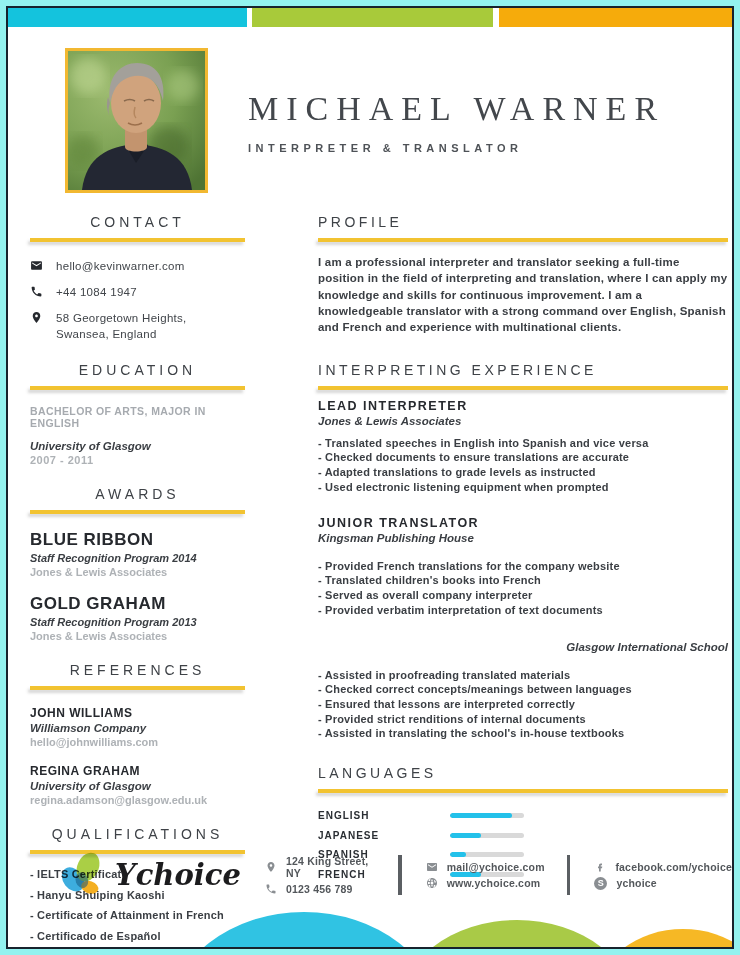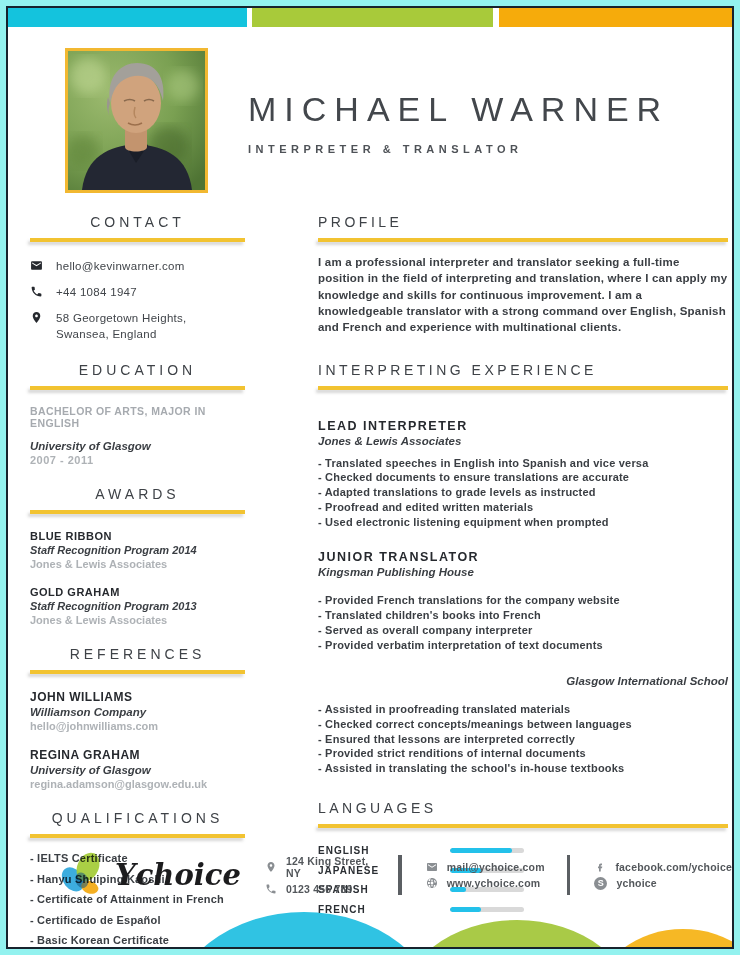--- a/index.html
+++ b/index.html
@@ -13,21 +13,21 @@
   .topbar { position:absolute; top:0; left:0; right:0; height:19px; display:flex; }
   .seg { height:19px; }
   .seg-cyan { width:239px; background:#14c3dd; margin-right:5px; }
   .seg-green { width:241px; background:#a8ca3a; margin-right:6px; }
   .seg-yellow { flex:1; background:#f6ab0b; }
 
   
   .photo-frame { position:absolute; left:57px; top:40px; width:143px; height:145px; border:3px solid #f2b831; background:#7fa058; }
   .photo-frame svg { display:block; width:100%; height:100%; }
   .name-block { position:absolute; left:240px; top:82px; }
-  .name { font-size:34px; font-weight:300; letter-spacing:8px; color:#43474c; font-family:Liberation Sans, sans-serif; }
+  .name { font-size:34px; font-weight:300; letter-spacing:8px; color:#43474c; font-family:Liberation Serif, serif; }
   .subtitle { margin-top:14px; font-size:11px; font-weight:600; letter-spacing:4.5px; color:#4e5257; }
 
   
   .left-col { position:absolute; left:22px; top:206px; width:215px; }
   .right-col { position:absolute; left:310px; top:206px; width:410px; }
 
   .lh { font-size:14px; font-weight:500; letter-spacing:4px; color:#3e4247; text-align:center; }
   .rh { font-size:14px; font-weight:500; letter-spacing:3.5px; color:#3e4247; text-align:left; }
   .rule { height:4px; background:#f2c331; margin-top:8px; box-shadow:-2px 3px 3px rgba(110,110,110,.28); }
 
@@ -35,35 +35,35 @@
   .contact-rows { margin-top:16px; }
   .crow { display:flex; gap:13px; align-items:flex-start; margin-bottom:10px; font-size:11.5px; color:#41454a; letter-spacing:.3px; line-height:1.4; }
   .crow svg { flex:0 0 auto; width:13px; height:13px; fill:#26292e; margin-top:1px; }
 
   .sect { margin-bottom:20px; }
   .deg { margin-top:15px; font-size:10.5px; font-weight:bold; letter-spacing:.4px; color:#a6aaaf; }
   .school { margin-top:11px; font-size:11.5px; font-weight:bold; font-style:italic; color:#3a3e43; }
   .years { margin-top:2px; font-size:11px; font-weight:bold; color:#aeb2b6; letter-spacing:.5px; }
 
   .award { margin-top:16px; }
-  .award-title { font-size:11px; font-weight:800; letter-spacing:.5px; color:#26292e; }
+  .award-title { font-size:17px; font-weight:800; letter-spacing:.5px; color:#26292e; }
   .award-program { margin-top:2px; font-size:11px; font-weight:bold; font-style:italic; color:#3a3e43; }
   .award-org { margin-top:2px; font-size:11px; font-weight:600; color:#aeb2b6; }
 
   .ref { margin-top:16px; }
   .ref-name { font-size:12px; font-weight:800; letter-spacing:.5px; color:#26292e; }
   .ref-org { margin-top:2px; font-size:11.5px; font-weight:bold; font-style:italic; color:#3a3e43; }
   .ref-email { margin-top:2px; font-size:11px; font-weight:600; color:#aeb2b6; }
 
   .quals { margin-top:14px; }
   .qual { font-size:11px; font-weight:600; color:#3a3e43; margin-bottom:8.5px; letter-spacing:.2px; }
 
   
   .profile-text { margin-top:12px; font-size:11.5px; font-weight:700; color:#3a3e43; line-height:1.42; letter-spacing:.2px; }
-  .job { margin-top:29px; }
+  .job { margin-top:9px; }
   .job-title { font-size:12.5px; font-weight:800; letter-spacing:1.5px; color:#26292e; }
   .job-company { margin-top:2px; font-size:11.5px; font-weight:700; font-style:italic; color:#3a3e43; }
   .bullets { margin-top:9px; }
   .bullets.gapped { margin-top:15px; }
   .bullet { font-size:11px; font-weight:600; color:#3a3e43; line-height:1.34; letter-spacing:.2px; }
 
   .langs { margin-top:13px; }
   .lang-row { display:flex; align-items:center; height:19.5px; }
   .lang-label { width:132px; font-size:10px; font-weight:800; letter-spacing:1px; color:#2a2e33; }
   .track { width:74px; height:5px; background:#d9d9d9; border-radius:3px; overflow:hidden; }
@@ -232,21 +232,20 @@
         <h2 class="rh">INTERPRETING EXPERIENCE</h2>
         <div class="rule"></div>
 
         <div class="job">
           <div class="job-title">LEAD INTERPRETER</div>
           <div class="job-company">Jones &amp; Lewis Associates</div>
           <div class="bullets">
             <div class="bullet">- Translated speeches in English into Spanish and vice versa</div>
             <div class="bullet">-  Checked documents to ensure translations are accurate</div>
             <div class="bullet">-  Adapted translations to grade levels as instructed</div>
-            <div class="bullet">-  Proofread and edited written materials</div>
             <div class="bullet">-  Used electronic listening equipment when prompted</div>
           </div>
         </div>
 
         <div class="job" style="margin-top:21px;">
           <div class="job-title">JUNIOR TRANSLATOR</div>
           <div class="job-company">Kingsman Publishing House</div>
           <div class="bullets gapped">
             <div class="bullet">- Provided French translations for the company website</div>
             <div class="bullet">-  Translated children's books into French</div>

